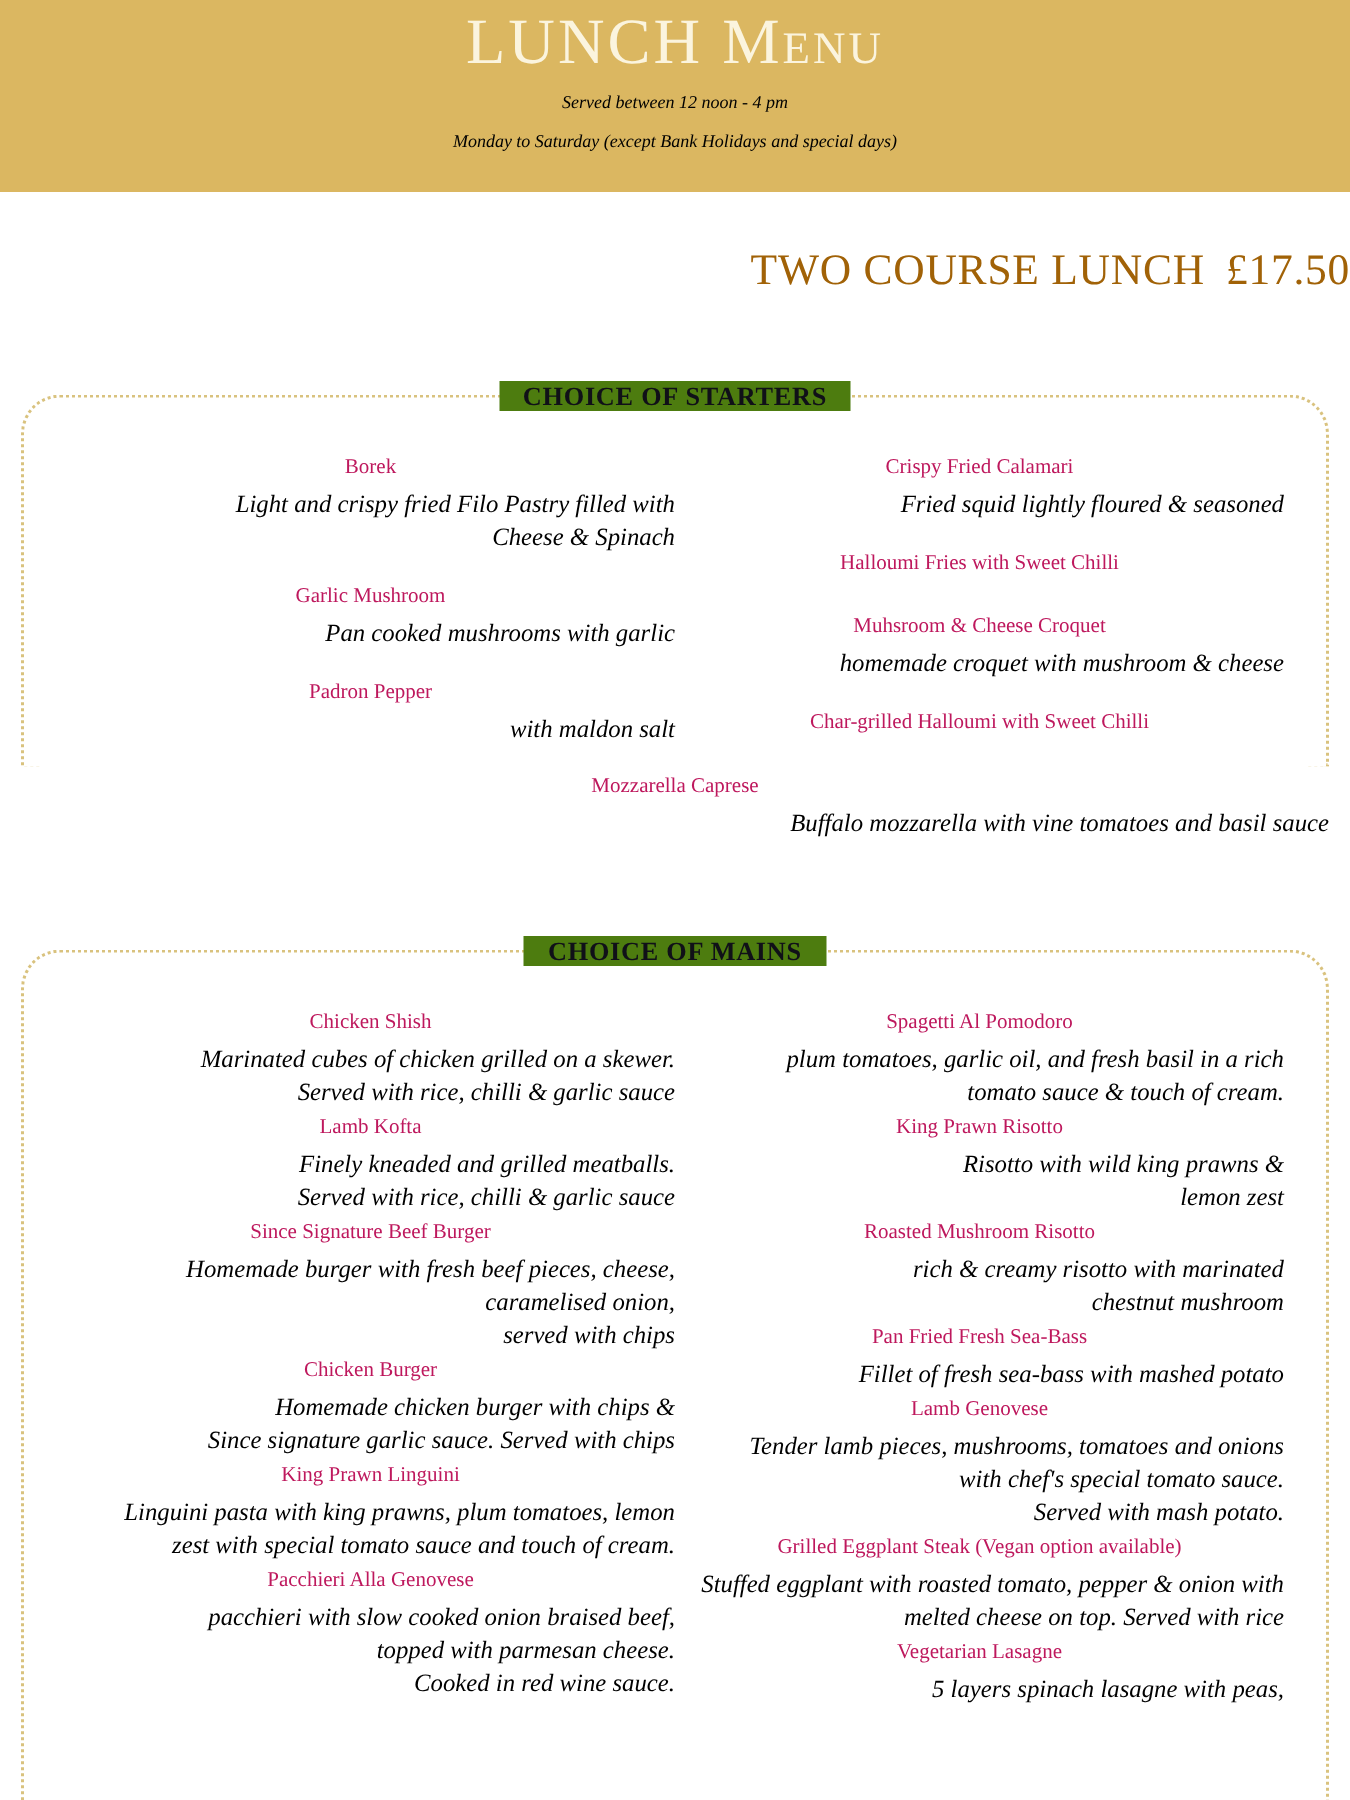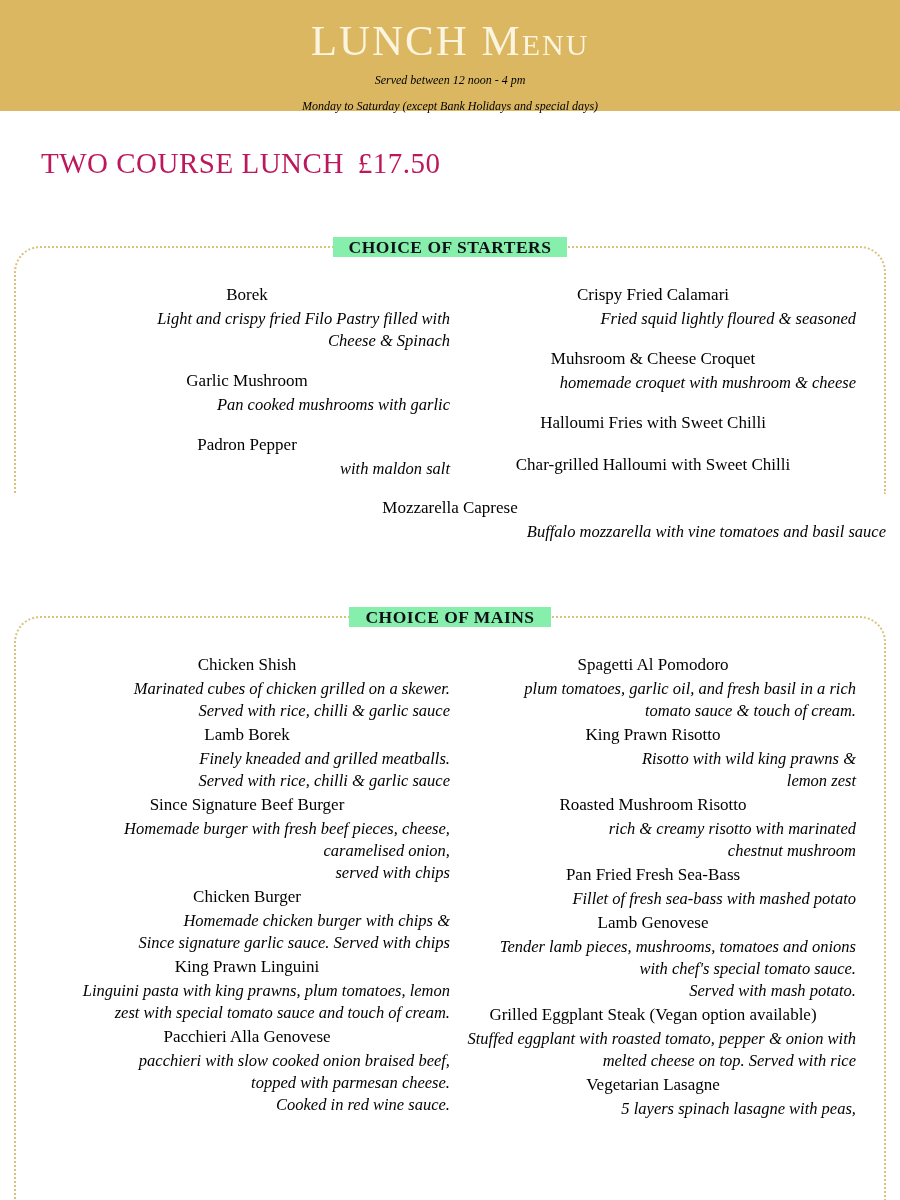--- a/index.html
+++ b/index.html
@@ -9,50 +9,49 @@
     height: 1200px;
     overflow: hidden;
     background: #ffffff;
     font-family: "Liberation Serif", "DejaVu Serif", serif;
     color: #000;
   }
 
   
   .banner {
     background: #DBB761;
-    height: 111px;
+    height: 128px;
     text-align: center;
-    padding-top: 15px;
+    padding-top: 3px;
   }
   .banner-title {
     font-variant: small-caps;
     font-size: 43px;
     line-height: 52px;
     letter-spacing: 2px;
     color: #FBF4DE;
     font-weight: normal;
   }
   .banner-sub {
     font-style: italic;
     font-weight: normal;
     font-size: 12px;
     line-height: 26px;
     color: #000000;
   }
 
   
   .offer {
     margin-top: 34px;
-    text-align: left;
+    text-align: right;
     font-size: 29px;
     line-height: 36px;
     letter-spacing: 0.5px;
-    color: #be185d;
+    color: #a16207;
     white-space: nowrap;
-    margin-left: 41px;
   }
   .offer .offer-price { margin-left: 14px; }
 
   
   .menu-section {
     position: relative;
     margin-left: 14px;
     margin-right: 14px;
   }
   .section-starters { margin-top: 56px; }
@@ -74,38 +73,38 @@
     position: relative;
     z-index: 2;
     margin: 0;
     text-align: center;
     font-size: 17.5px;
     line-height: 21px;
     font-weight: bold;
     letter-spacing: 0.5px;
     color: #101018;
   }
-  .section-title span { background: #86efac; padding: 0 16px; }
+  .section-title span { background: #4d7c0f; padding: 0 16px; }
 
   .cols {
     position: relative;
     z-index: 2;
     display: grid;
     grid-template-columns: 1fr 1fr;
     padding: 24px 30px 0 30px;
   }
   .col { display: flex; flex-direction: column; }
   .section-starters .col { gap: 16px; }
   .section-mains .col { }
 
   .item { text-align: center; }
   .item-name {
-    font-size: 17px;
+    font-size: 14px;
     line-height: 26px;
-    color: #000000;
+    color: #be185d;
   }
   .item-desc {
     font-style: italic;
     font-size: 16.5px;
     line-height: 22px;
     color: #000;
     text-align: right;
   }
 
   .full-items {
@@ -148,25 +147,25 @@
           <div class="item-name">Padron Pepper</div>
           <div class="item-desc">with maldon salt</div>
         </div>
       </div>
       <div class="col">
         <div class="item">
           <div class="item-name">Crispy Fried Calamari</div>
           <div class="item-desc">Fried squid lightly floured &amp; seasoned</div>
         </div>
         <div class="item">
+          <div class="item-name">Halloumi Fries with Sweet Chilli</div>
+        </div>
+        <div class="item">
           <div class="item-name">Muhsroom &amp; Cheese Croquet</div>
           <div class="item-desc">homemade croquet with mushroom &amp; cheese</div>
-        </div>
-        <div class="item">
-          <div class="item-name">Halloumi Fries with Sweet Chilli</div>
         </div>
         <div class="item">
           <div class="item-name">Char-grilled Halloumi with Sweet Chilli</div>
         </div>
       </div>
     </div>
   <div class="full-items" id="section-full-0">
       <div class="item">
         <div class="item-name">Mozzarella Caprese</div>
         <div class="item-desc">Buffalo mozzarella with vine tomatoes and basil sauce</div>
@@ -180,21 +179,21 @@
     <span>CHOICE OF MAINS</span>
   </h2>
   <div class="cols" id="section-cols-1">
       <div class="col">
         <div class="item">
           <div class="item-name">Chicken Shish</div>
           <div class="item-desc">Marinated cubes of chicken grilled on a skewer.</div>
           <div class="item-desc">Served with rice, chilli &amp; garlic sauce</div>
         </div>
         <div class="item">
-          <div class="item-name">Lamb Borek</div>
+          <div class="item-name">Lamb Kofta</div>
           <div class="item-desc">Finely kneaded and grilled meatballs.</div>
           <div class="item-desc">Served with rice, chilli &amp; garlic sauce</div>
         </div>
         <div class="item">
           <div class="item-name">Since Signature Beef Burger</div>
           <div class="item-desc">Homemade burger with fresh beef pieces, cheese,</div>
           <div class="item-desc">caramelised onion,</div>
           <div class="item-desc">served with chips</div>
         </div>
         <div class="item">

